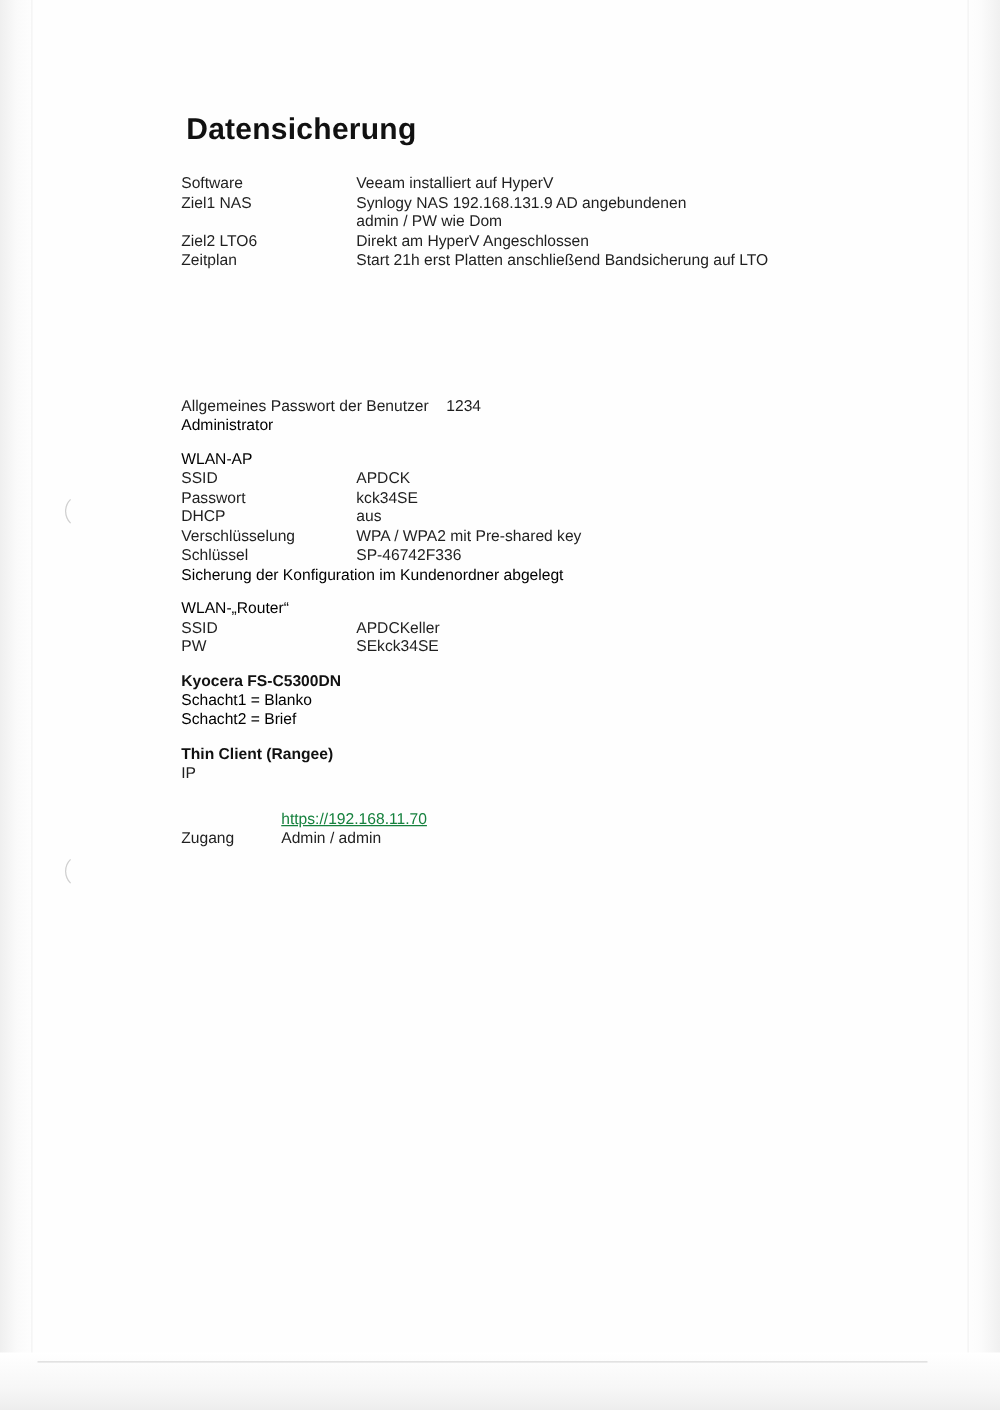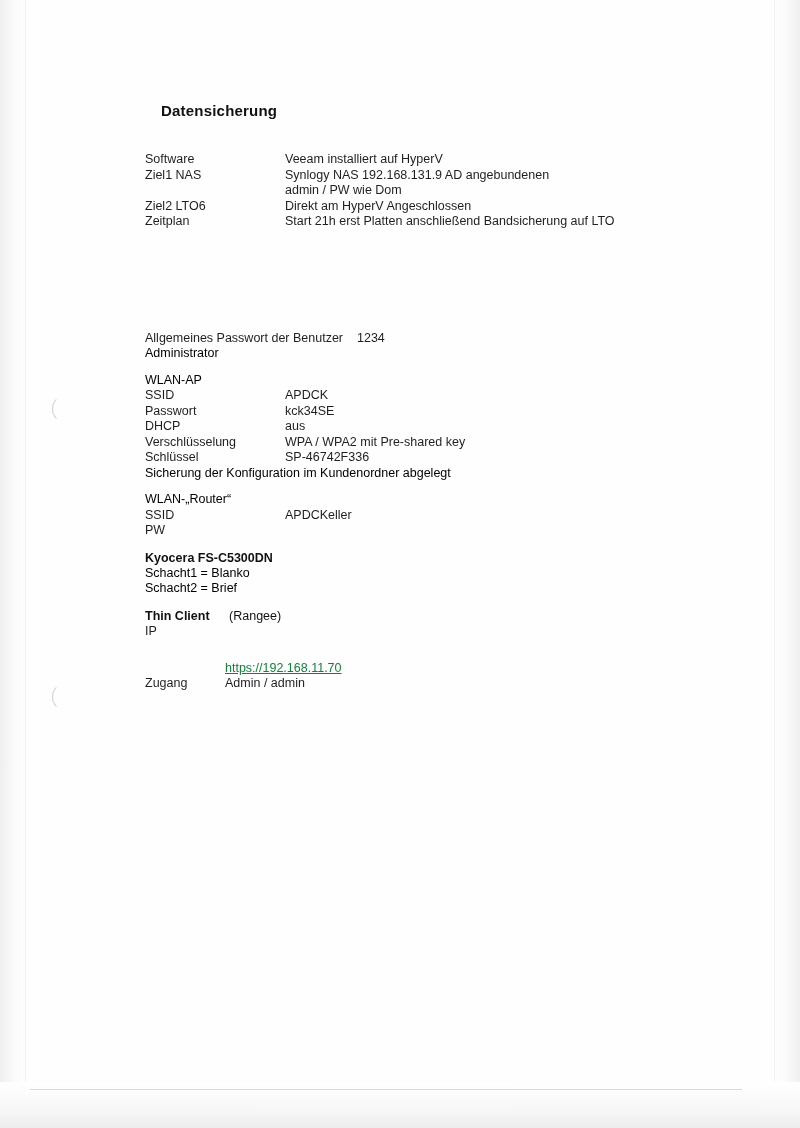--- a/index.html
+++ b/index.html
@@ -70,24 +70,24 @@
 
   
   #doc-content {
     position: absolute;
     left: 145px;
     top: 86px;
     width: 560px;
   }
 
   h1.section-title {
-    font-size: 15px;
+    font-size: 24px;
     font-weight: bold;
     letter-spacing: 0.2px;
-    margin: 16px;
+    margin: 4px;
     color: #111;
   }
 
   .row {
     display: flex;
     line-height: 15.5px;
     font-size: 12.5px;
     color: #1f1f1f;
   }
   .row .label {
@@ -116,21 +116,21 @@
   .bold { font-weight: bold; }
 
   .row.wlan .label { width: 140px; flex: 0 0 140px; }
 
   .block-heading {
     font-size: 12.5px;
     line-height: 16px;
     font-weight: bold;
     color: #111;
   }
-  .block-heading .regular { font-weight: normal; margin-left: 16px; }
+  .block-heading .regular { font-weight: bold; }
 
   .link {
     color: #15803d;
     text-decoration: underline;
     margin-top: 37px;
   }
 
   .row.thin .label { width: 80px; flex: 0 0 80px; }
 </style>
 </head>
@@ -210,20 +210,21 @@
   <div class="gap-s"></div>
 
   <div class="fullline">WLAN-„Router“</div>
 
   <div class="row wlan">
     <div class="label">SSID</div>
     <div class="value">APDCKeller</div>
   </div>
   <div class="row wlan">
     <div class="label">PW</div>
+    <div class="value">SEkck34SE</div>
   </div>
 
   <div class="gap-s"></div>
 
   <div class="block-heading">Kyocera FS-C5300DN</div>
   <div class="fullline">Schacht1 = Blanko</div>
   <div class="fullline">Schacht2 = Brief</div>
 
   <div class="gap-s"></div>
 

